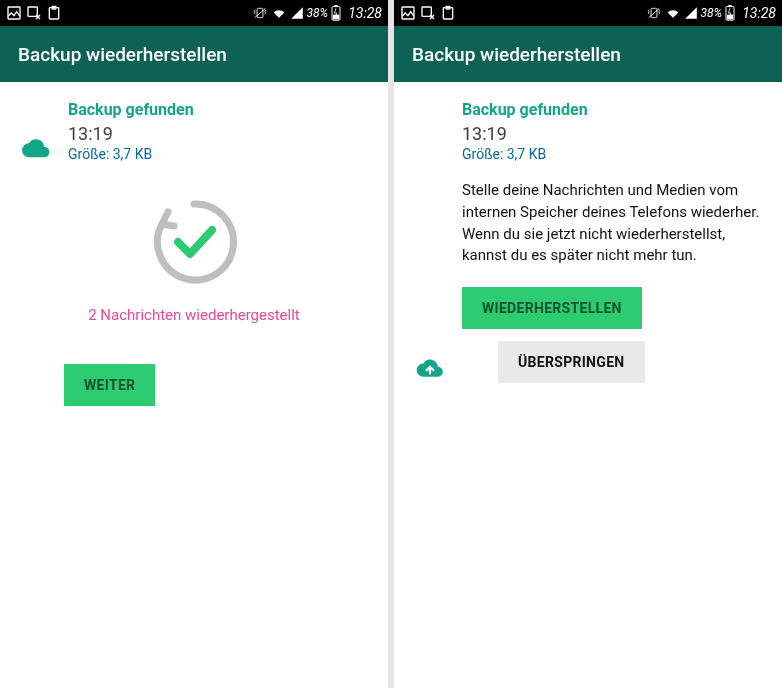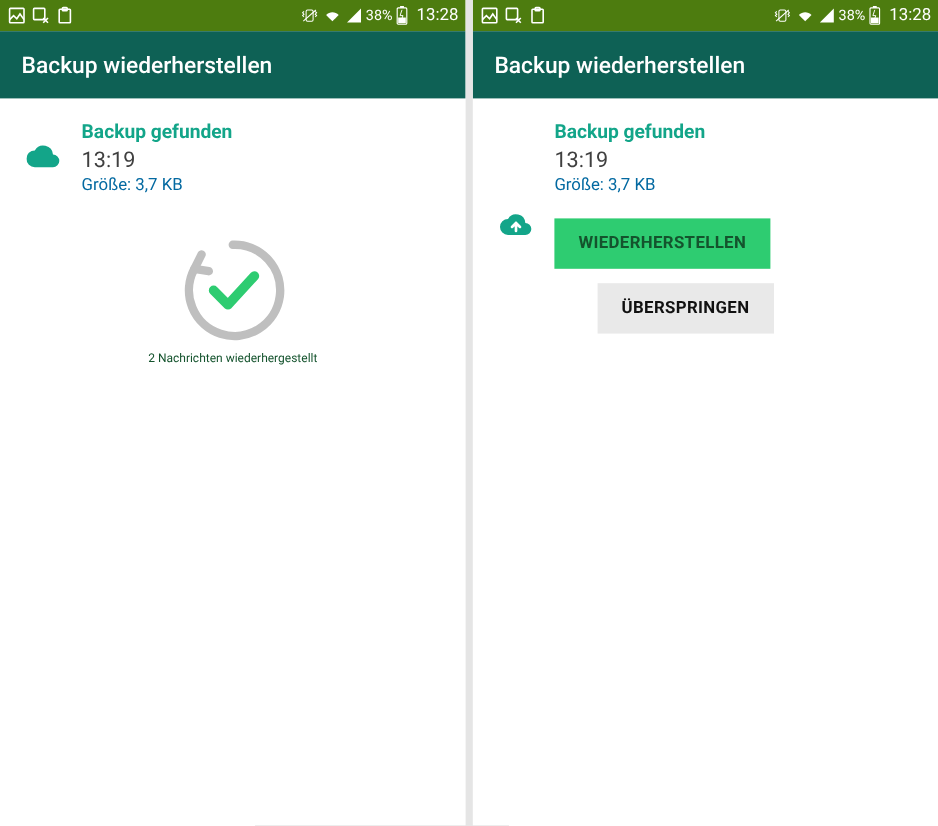--- a/index.html
+++ b/index.html
@@ -15,27 +15,28 @@
   .phone {
     width: 388px;
     height: 688px;
     background: #fff;
     display: flex;
     flex-direction: column;
     overflow: hidden;
   }
   .status-bar {
     height: 26px;
-    background: #4d7c0f;
+    background: #000000;
     color: #fff;
     display: flex;
     align-items: center;
     justify-content: space-between;
     padding: 0 6px;
     font-size: 13px;
+    font-style: italic;
   }
   .status-left, .status-right {
     display: flex;
     align-items: center;
     gap: 4px;
   }
   .status-right { gap: 3px; }
   .status-bar svg { display: block; }
   .status-time { font-size: 14px; margin-left: 4px; }
   .app-bar {
@@ -47,21 +48,21 @@
     padding: 0 18px;
     font-size: 19px;
     font-weight: 500;
   }
   .content {
     flex: 1;
     padding: 18px 22px;
   }
   .backup-row {
     display: flex;
-    align-items: center;
+    align-items: flex-end;
     gap: 18px;
   }
   .cloud-icon { flex-shrink: 0; margin-top: 2px; }
   .backup-info { flex: 1; }
   .backup-title {
     color: #13a589;
     font-size: 16px;
     font-weight: 700;
     margin-bottom: 4px;
   }
@@ -110,23 +111,23 @@
     margin-left: 36px;
   }
   .restore-graphic {
     display: flex;
     flex-direction: column;
     align-items: center;
     margin-top: 30px;
   }
   .restore-graphic svg { display: block; }
   .restore-text {
-    color: #14532d;
-    font-size: 10px;
-    margin-top: 2px;
+    color: #ec4899;
+    font-size: 15px;
+    margin-top: 14px;
     text-align: center;
   }
   .left-buttons {
     margin-top: 40px;
     padding-left: 42px;
   }
 </style>
 </head>
 <body>
 
@@ -205,20 +206,23 @@
       <span>
         <svg width="100" height="100" viewBox="0 0 100 100">
           <path d="M 50 12 A 38 38 0 1 1 18 32" fill="none" stroke="#bfbfbf" stroke-width="7" stroke-linecap="round"></path>
           <path d="M 24 20 L 18 32 L 30 34" fill="none" stroke="#bfbfbf" stroke-width="7" stroke-linecap="round" stroke-linejoin="round"></path>
           <path d="M 34 50 L 46 62 L 68 38" fill="none" stroke="#2ecc71" stroke-width="8" stroke-linecap="round" stroke-linejoin="round"></path>
         </svg>
       </span>
       <div class="restore-text">2 Nachrichten wiederhergestellt</div>
     </div>
 
+    <div class="left-buttons">
+      <button class="btn btn-primary">WEITER</button>
+    </div>
   </div>
 </div>
 
 <div class="phone">
   <div class="status-bar">
     <div class="status-left">
       <span>
         <svg width="16" height="16" viewBox="0 0 24 24" fill="none" stroke="#fff" stroke-width="2">
             <rect x="3" y="3" width="18" height="18" rx="1"></rect>
             <path d="M3 17 l5 -5 l4 4 l4 -6 l5 7"></path>
@@ -278,20 +282,21 @@
         <svg width="28" height="20" viewBox="0 0 24 18">
             <path fill="#13a589" d="M19 16H6a6 6 0 0 1 0-12 7 7 0 0 1 13 3 4.5 4.5 0 0 1 0 9z"></path>
             <path d="M12 13 V7 M9 10 L12 7 L15 10" stroke="#fff" stroke-width="2" fill="none" stroke-linecap="round" stroke-linejoin="round"></path>
           </svg>
       </span>
       <div class="backup-info">
         <div class="backup-title">Backup gefunden</div>
         <div class="backup-time">13:19</div>
         <div class="backup-size">Größe: 3,7 KB</div>
 
+        <div class="description">Stelle deine Nachrichten und Medien vom internen Speicher deines Telefons wiederher. Wenn du sie jetzt nicht wiederherstellst, kannst du es später nicht mehr tun.</div>
 
         <div class="buttons">
           <button class="btn btn-primary">WIEDERHERSTELLEN</button>
           <button class="btn btn-secondary">ÜBERSPRINGEN</button>
         </div>
       </div>
     </div>
   </div>
 </div>
 

